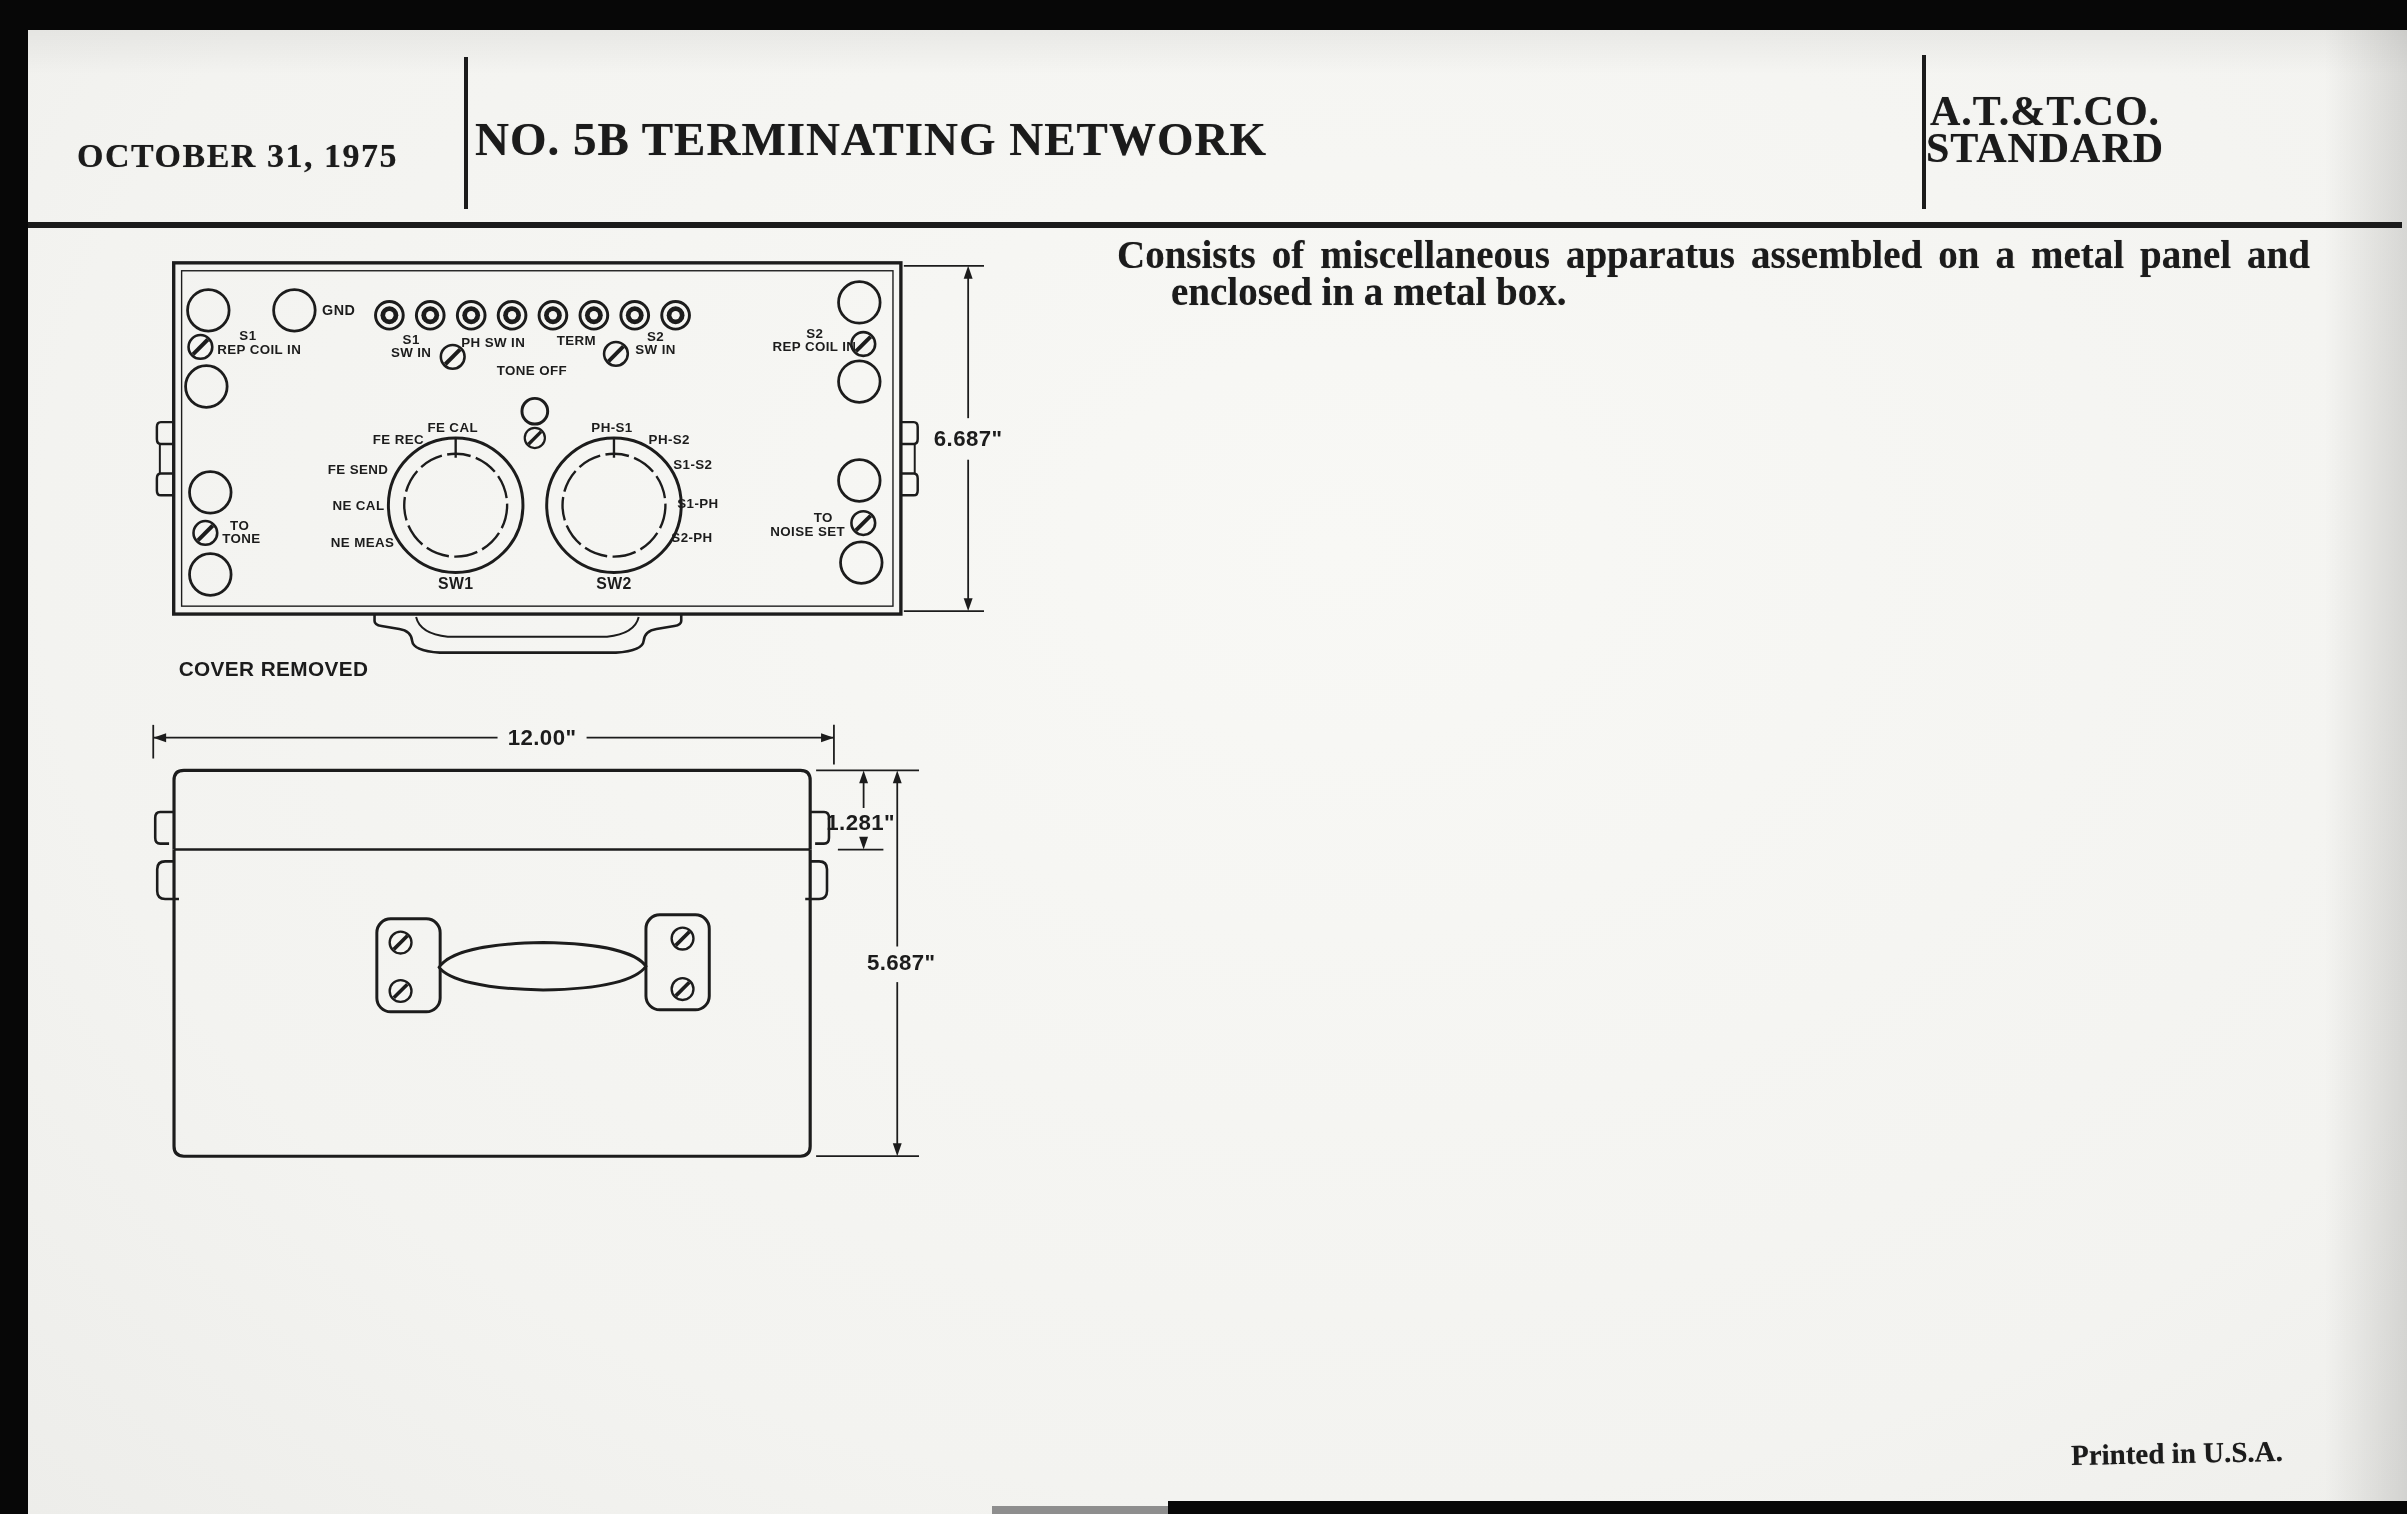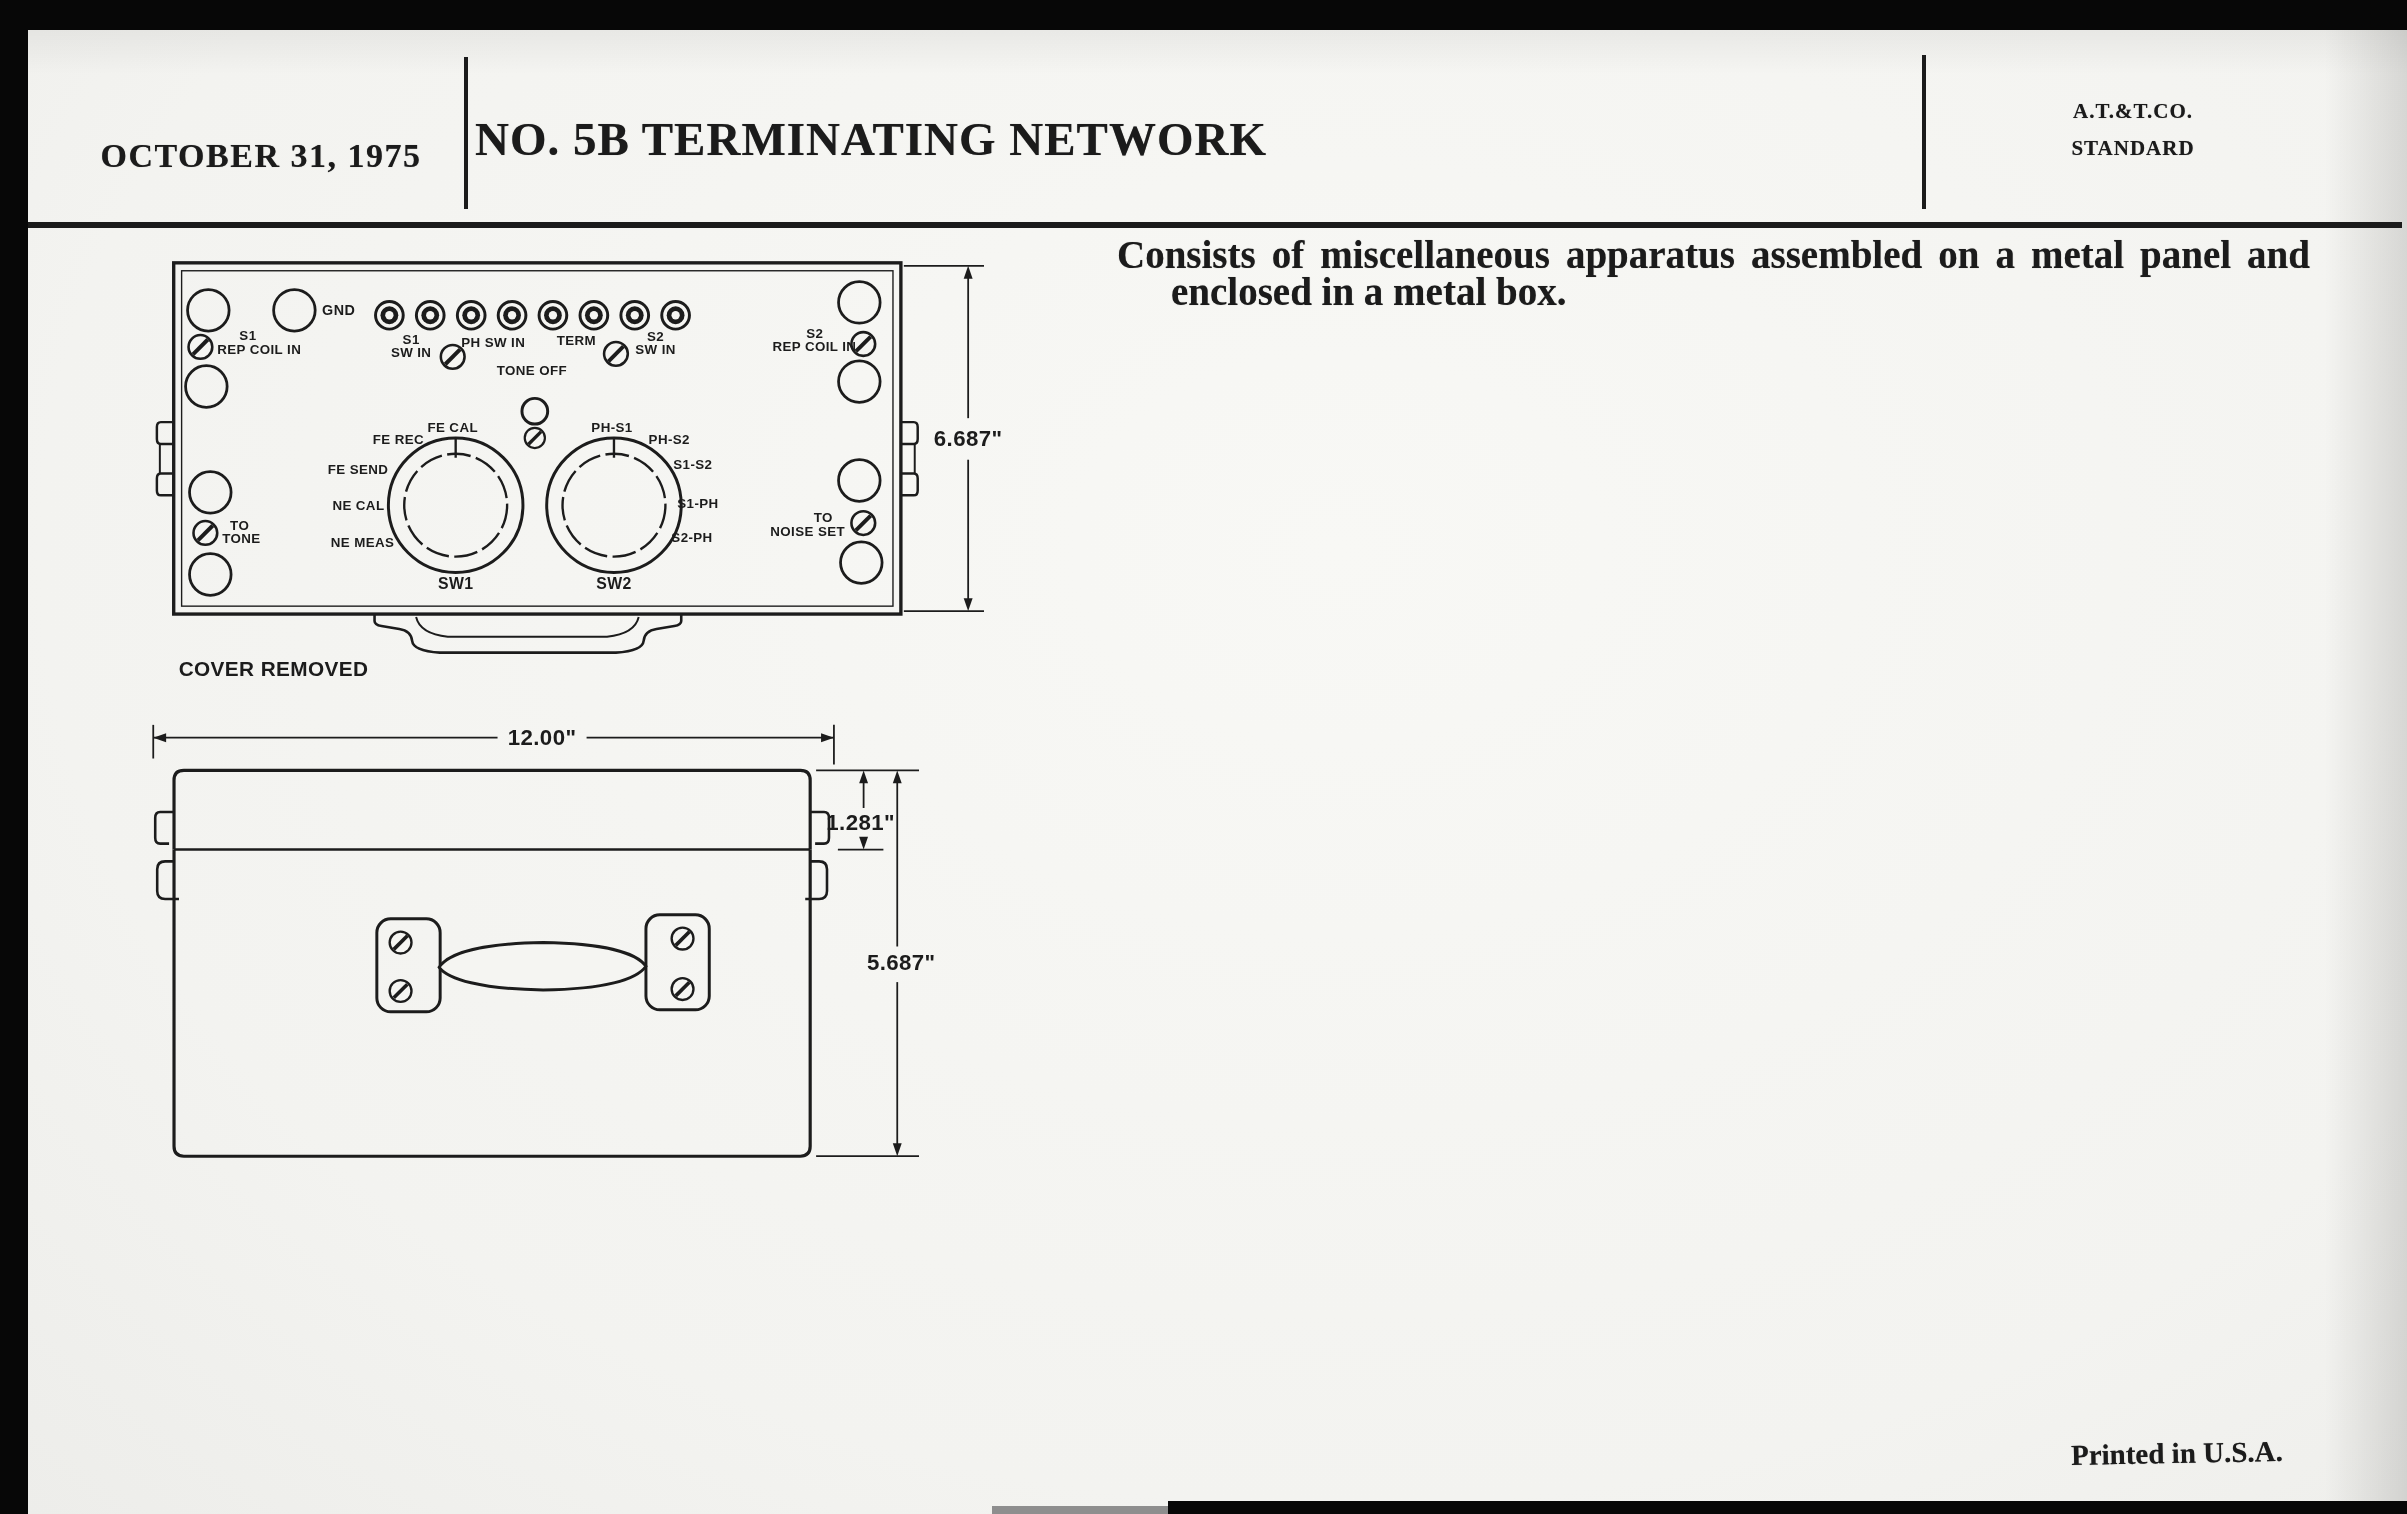--- a/index.html
+++ b/index.html
@@ -13,23 +13,23 @@
   .bar{position:absolute;background:#070707;}
   .bar-top{left:0;top:0;width:2408px;height:30px;}
   .bar-left{left:0;top:0;width:28px;height:1515px;}
   .bar-bottom-right{left:1168px;top:1501px;width:1240px;height:14px;}
   .bar-bottom-gray{position:absolute;left:992px;top:1506px;width:176px;height:9px;background:#8e8e8e;}
 
   .ink{color:#1b1b1b;text-shadow:0 0 0.7px rgba(20,20,20,0.55);}
   .abs{position:absolute;}
 
   
-  .hdr-date{left:77px;top:137px;width:368px;text-align:center;font-size:34px;font-weight:700;letter-spacing:1.5px;}
+  .hdr-date{left:77px;top:137px;width:368px;text-align:left;font-size:34px;font-weight:700;letter-spacing:1.5px;}
   .hdr-title{left:475px;top:112px;width:1440px;text-align:left;font-size:47px;font-weight:700;letter-spacing:1px;}
-  .hdr-org{left:1940px;top:93px;width:386px;text-align:center;font-size:21px;font-weight:700;line-height:37px;letter-spacing:1px;}
+  .hdr-org{left:1852px;top:93px;width:386px;text-align:center;font-size:42px;font-weight:700;line-height:37px;letter-spacing:1px;}
   .vrule1{left:464px;top:57px;width:4px;height:152px;background:#1b1b1b;}
   .vrule2{left:1922px;top:55px;width:4px;height:154px;background:#1b1b1b;}
   .hrule{left:28px;top:222px;width:2374px;height:6px;background:#1b1b1b;}
 
   
   .desc{left:1117px;top:236px;width:1193px;font-size:39px;line-height:37px;font-weight:700;text-align:justify;}
   .desc p{margin:0 0 10px 0;padding-left:54px;text-indent:-54px;}
 
   
   .foot-prop{left:894px;top:1444px;font-size:29px;font-weight:700;letter-spacing:0.4px;}

